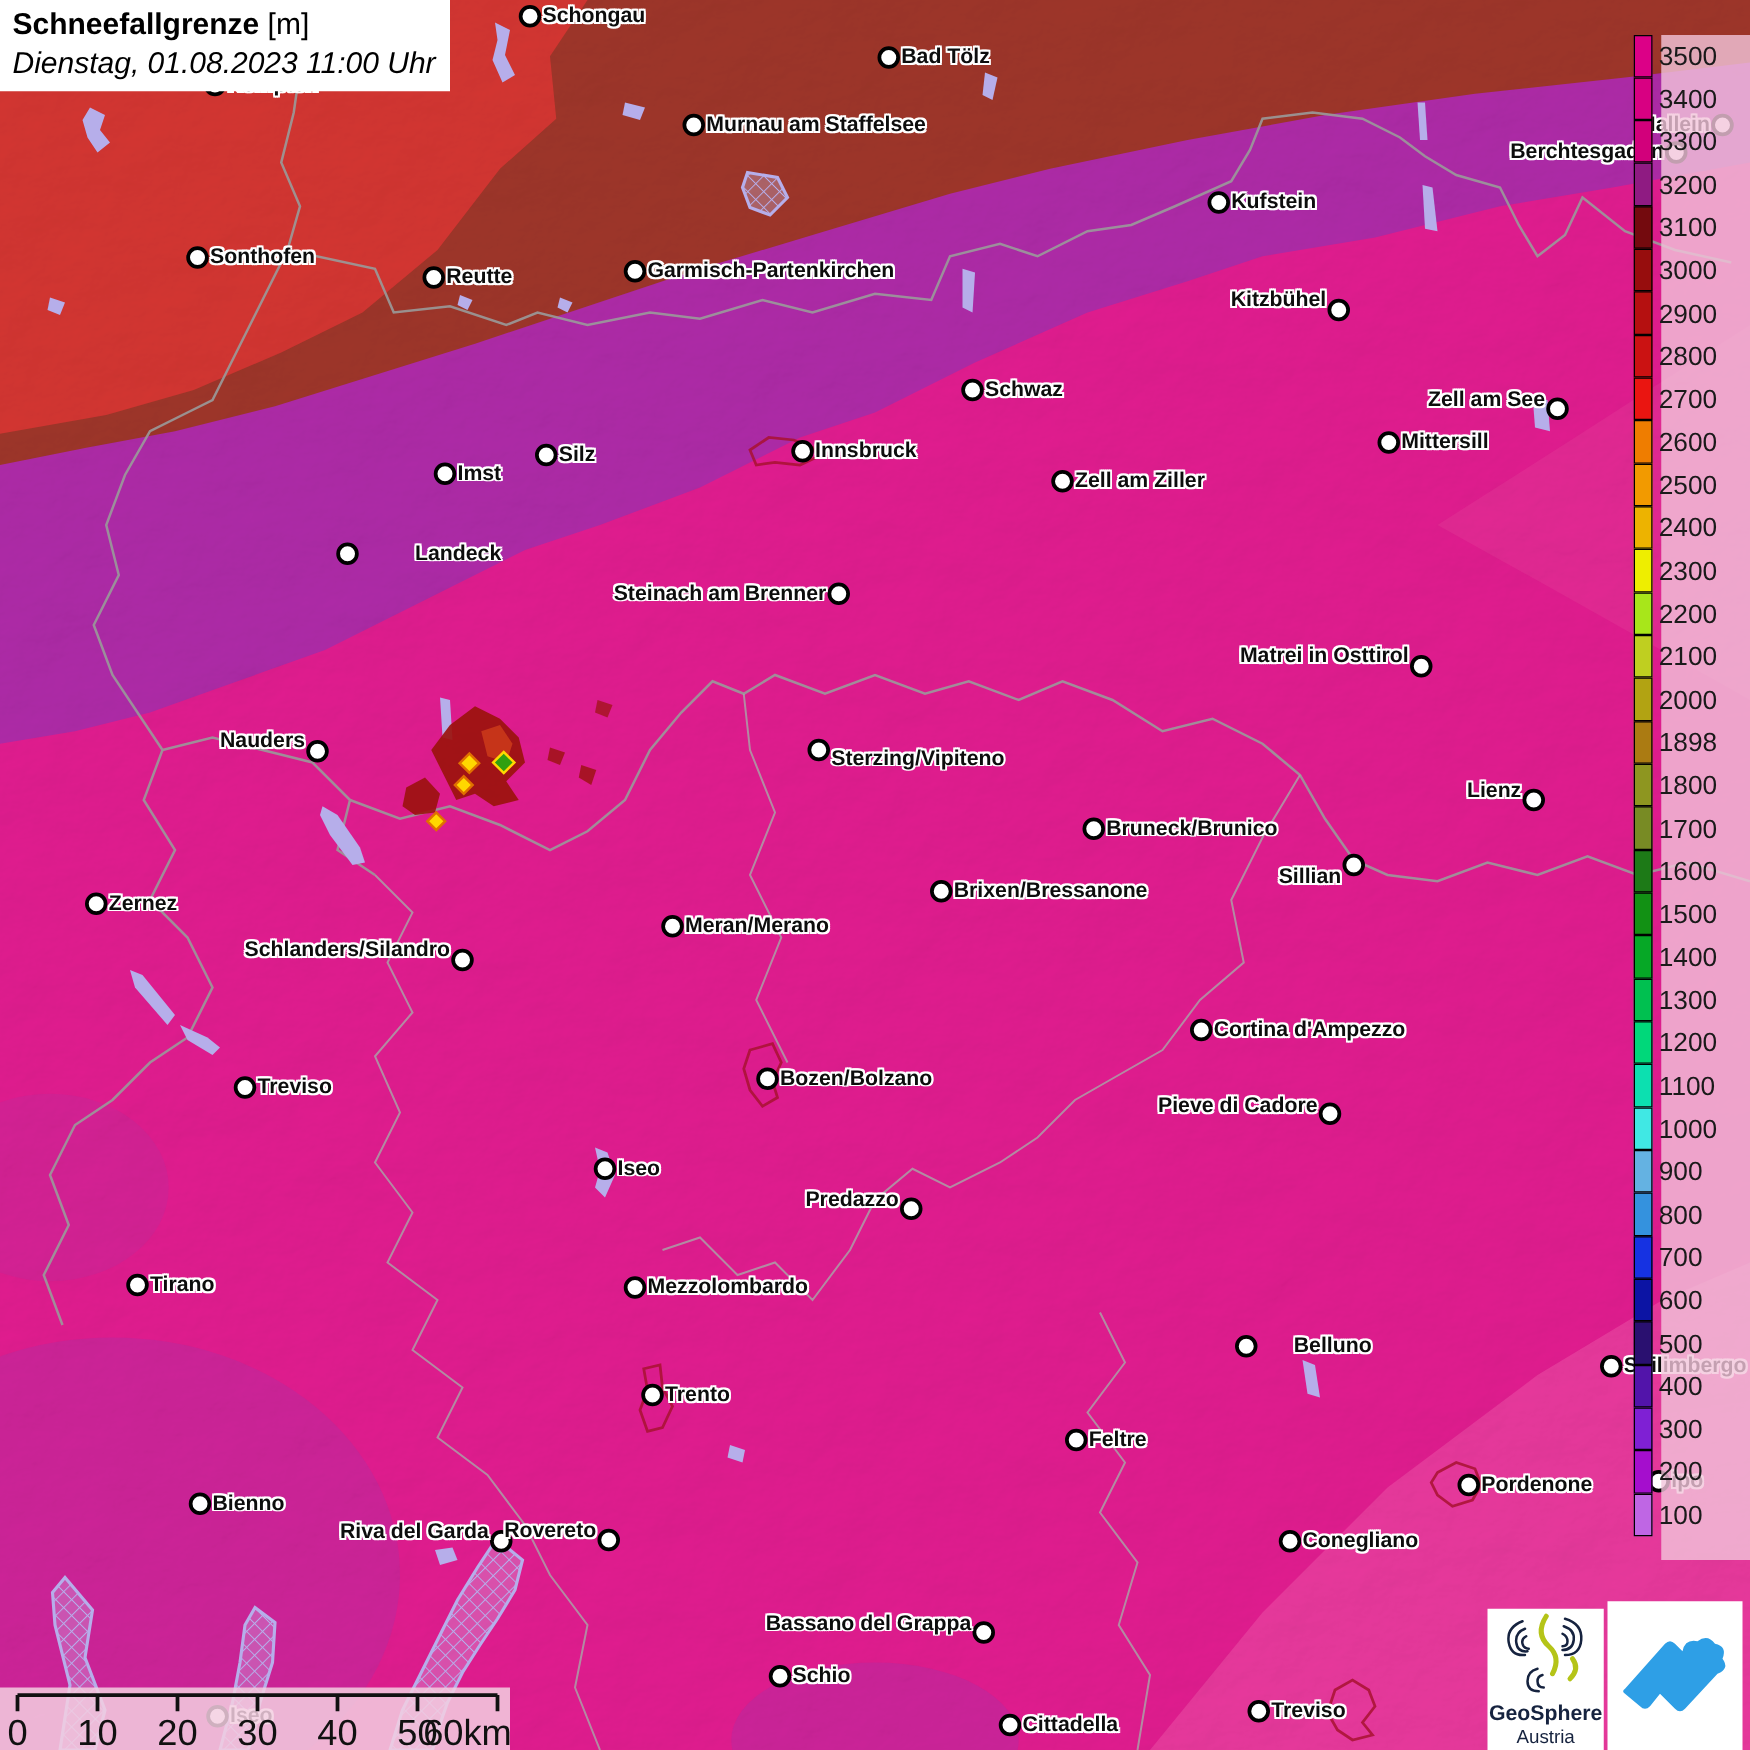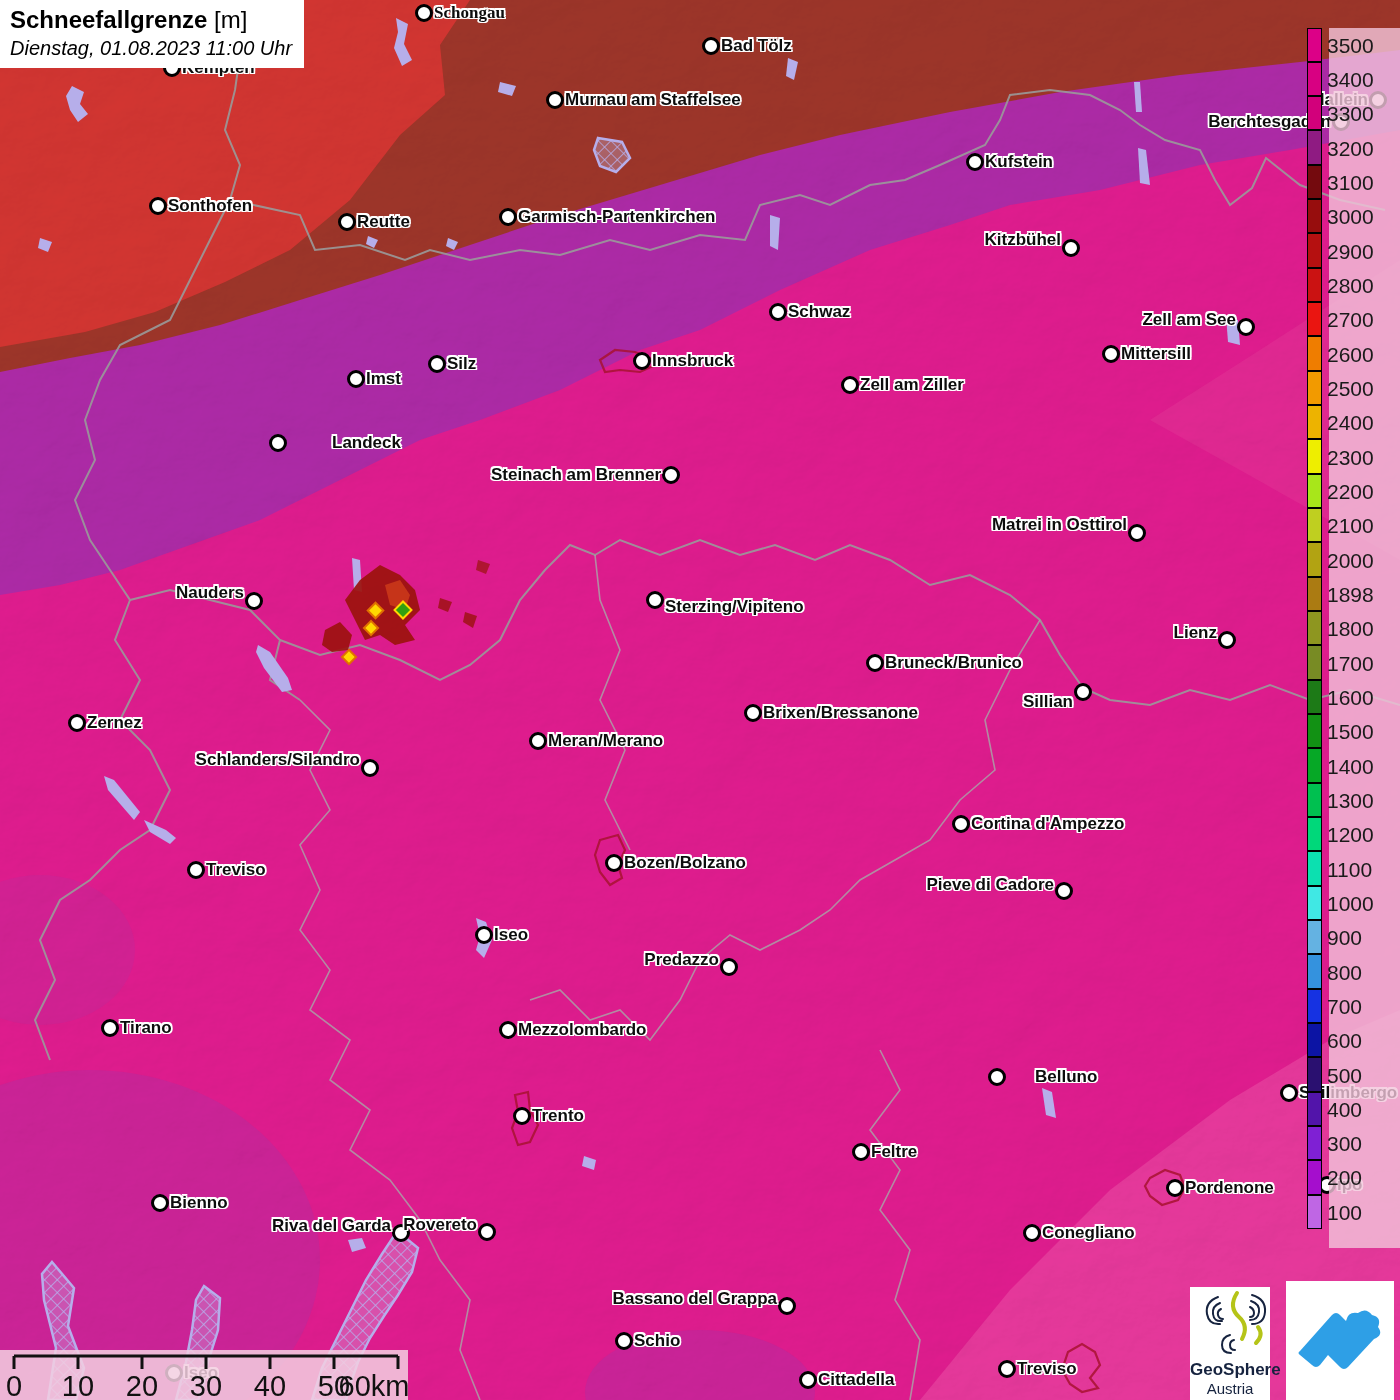--- a/index.html
+++ b/index.html
@@ -8,32 +8,32 @@
   .stage svg.mapsvg{position:absolute;left:0;top:0;z-index:1;}
   #cities{position:absolute;left:0;top:0;width:1400px;height:1400px;z-index:2;}
   .city-dot{position:absolute;width:12px;height:12px;background:#fff;border:3px solid #000;
             border-radius:50%;box-sizing:content-box;}
   .city-label{position:absolute;font-size:17px;font-weight:bold;color:#0d0d0d;white-space:nowrap;
       text-shadow:-1.5px -1.5px 0 #fff,1.5px -1.5px 0 #fff,-1.5px 1.5px 0 #fff,1.5px 1.5px 0 #fff,
                   0 -1.5px 0 #fff,0 1.5px 0 #fff,-1.5px 0 0 #fff,1.5px 0 0 #fff;}
   .titlebox{position:absolute;left:0;top:0;background:#fff;padding:6px 12px 8px 10px;z-index:6;}
   .titlebox .t1{font-size:24px;color:#000;}
   .titlebox .t1 .b{font-weight:bold;}
-  .titlebox .t2{font-size:20px;font-style:italic;color:#000;margin-top:3px;}
+  .titlebox .t2{font-size:24px;font-style:italic;color:#000;margin-top:3px;}
   .modelbox{position:absolute;right:0;top:0;background:#fff;padding:6px 14px 8px 14px;z-index:7;
             font-size:24px;font-style:italic;color:#000;}
   #colorbar-panel{position:absolute;right:0;top:28px;width:71px;height:1220px;
                   background:rgba(243,198,219,0.80);z-index:4;}
   #colorbar{position:absolute;right:0;top:28px;width:93px;z-index:5;}
   .cb-row{display:flex;align-items:center;height:34.34px;}
   .cb-sw{width:15px;height:100%;border:1px solid #000;margin-top:-1px;box-sizing:border-box;flex:none;}
   .cb-lab{font-size:21px;color:#1a1a1a;padding-left:5px;line-height:1;}
   .scalebar{position:absolute;left:0;top:1350px;width:408px;height:50px;
             background:rgba(243,207,224,0.85);z-index:6;}
-  .logo-geo{position:absolute;left:1190px;top:1287px;width:80px;height:113px;background:#fff;z-index:6;
+  .logo-geo{position:absolute;left:1190px;top:1287px;width:93px;height:113px;background:#fff;z-index:6;
             text-align:center;}
   .logo-geo .g1{font-size:17px;font-weight:bold;color:#16233f;line-height:1.1;}
   .logo-geo .g2{font-size:15px;color:#16233f;line-height:1.2;}
   .logo-blue{position:absolute;left:1286px;top:1281px;width:108px;height:119px;background:#fff;z-index:6;}
 </style>
 </head>
 <body>
 
 <div class="stage">
 
@@ -126,21 +126,21 @@
       <path d="M600,360 L615,350 L635,352 L650,358 L655,365 L640,372 L620,370 L605,372 Z"></path>
       <path d="M600,840 L618,835 L625,850 L618,865 L622,878 L610,885 L600,872 L595,855 Z"></path>
       <path d="M515,1095 L528,1092 L530,1110 L538,1125 L530,1142 L518,1145 L512,1128 L518,1112 Z"></path>
       <path d="M1068,1352 L1082,1344 L1095,1352 L1100,1365 L1090,1378 L1098,1388 L1082,1392 L1070,1384 L1062,1370 Z"></path>
       <path d="M1150,1178 L1165,1170 L1180,1175 L1185,1188 L1178,1200 L1162,1205 L1150,1196 L1145,1186 Z"></path>
     </g>
   </svg>
 
   <div id="cities">
       <div class="city-dot" style="left: 415px; top: 4px;"></div>
-      <div class="city-label" style="top: 13px; transform: translateY(-52%); left: 434px; font-family: Liberation Serif, serif;">Schongau</div>
+      <div class="city-label" style="top: 13px; transform: translateY(-52%); left: 434px;">Schongau</div>
       <div class="city-dot" style="left: 702px; top: 37px;"></div>
       <div class="city-label" style="top: 46px; transform: translateY(-52%); left: 721px;">Bad Tölz</div>
       <div class="city-dot" style="left: 163px; top: 59px;"></div>
       <div class="city-label" style="top: 68px; transform: translateY(-52%); left: 182px;">Kempten</div>
       <div class="city-dot" style="left: 546px; top: 91px;"></div>
       <div class="city-label" style="top: 100px; transform: translateY(-52%); left: 565px;">Murnau am Staffelsee</div>
       <div class="city-dot" style="left: 1369px; top: 91px;"></div>
       <div class="city-label" style="top: 100px; transform: translateY(-52%); right: 32px;">Hallein</div>
       <div class="city-dot" style="left: 1332px; top: 113px;"></div>
       <div class="city-label" style="top: 122px; transform: translateY(-52%); right: 69px;">Berchtesgaden</div>

